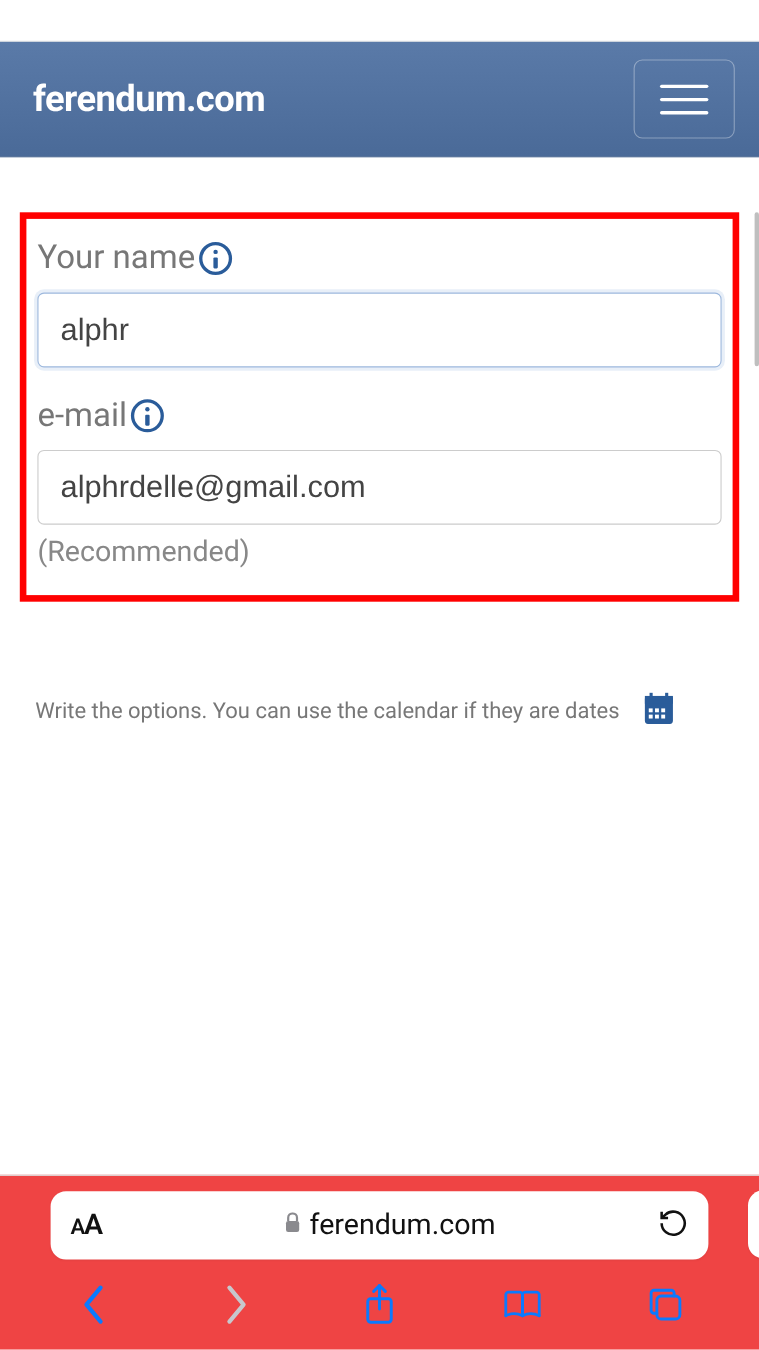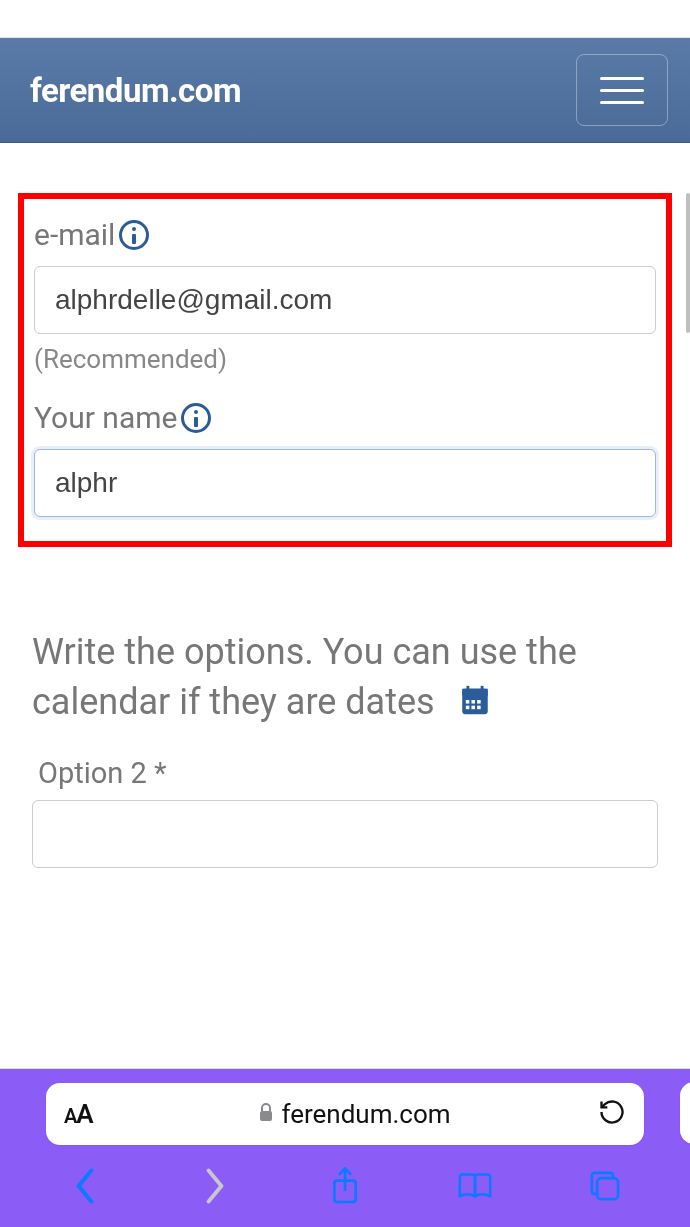--- a/index.html
+++ b/index.html
@@ -125,42 +125,42 @@
     color: #888;
     font-size: 26px;
     margin-top: 10px;
   }
   .options-section {
     margin-top: 80px;
     padding: 0 14px;
   }
   .options-intro {
     color: #777;
-    font-size: 36px;
+    font-size: 20px;
     line-height: 1.4;
-    margin-bottom: 26px;
+    margin-bottom: 8px;
   }
   .calendar-icon {
     display: inline-block;
     vertical-align: middle;
     margin-left: 14px;
   }
   .opt-label {
     color: #777;
     font-size: 29px;
     margin-bottom: 10px;
     padding-left: 6px;
   }
   .opt-group { margin-bottom: 18px; }
   .bottom-chrome {
     position: absolute;
     bottom: 0;
     left: 0;
     right: 0;
-    background: #8b5cf6;
+    background: #ef4444;
   }
   .address-bar-row {
     padding: 14px 24px 8px 24px;
     display: flex;
     align-items: center;
     justify-content: center;
     border-top: 1px solid #ddd;
   }
   .address-pill {
     background: #fff;
@@ -232,35 +232,35 @@
     <span></span>
     <span></span>
     <span></span>
   </div>
 </div>
 
 <div class="content-area">
   <div class="scroll-hint"></div>
 
   <div class="highlight-box">
+    <div class="field-group">
+      <div class="field-label">
+        <span>Your name</span>
+        <span class="info-icon"></span>
+      </div>
+      <input type="text" class="text-input focused" value="alphr" style="">
+    </div>
+
     <div class="field-group">
       <div class="field-label">
         <span>e-mail</span>
         <span class="info-icon"></span>
       </div>
       <input type="text" class="text-input" value="alphrdelle@gmail.com" style="">
       <div class="helper-text">(Recommended)</div>
-    </div>
-
-    <div class="field-group">
-      <div class="field-label">
-        <span>Your name</span>
-        <span class="info-icon"></span>
-      </div>
-      <input type="text" class="text-input focused" value="alphr" style="">
     </div>
   </div>
 
   <div class="options-section">
     <div class="options-intro">
       <span>Write the options. You can use the calendar if they are dates</span>
       <span class="calendar-icon">
         <svg width="34" height="34" viewBox="0 0 24 24" fill="#2a5c9a">
           <rect x="3" y="4" width="18" height="18" rx="2" fill="#2a5c9a"></rect>
           <rect x="3" y="4" width="18" height="5" fill="#2a5c9a"></rect>
@@ -270,24 +270,20 @@
           <rect x="9.5" y="12" width="2.5" height="2.5" fill="#fff"></rect>
           <rect x="13.5" y="12" width="2.5" height="2.5" fill="#fff"></rect>
           <rect x="5.5" y="16" width="2.5" height="2.5" fill="#fff"></rect>
           <rect x="9.5" y="16" width="2.5" height="2.5" fill="#fff"></rect>
           <rect x="13.5" y="16" width="2.5" height="2.5" fill="#fff"></rect>
         </svg>
       </span>
     </div>
 
 
-    <div class="opt-group">
-      <div class="opt-label">Option 2 *</div>
-      <input type="text" class="text-input" value="" style="">
-    </div>
   </div>
 </div>
 
 <div class="bottom-chrome">
   <div class="address-bar-row">
     <div class="address-pill">
       <div class="aa-control"><span class="small-a">A</span>A</div>
       <div class="address-center">
         <span class="lock-icon">
           <svg width="18" height="20" viewBox="0 0 16 20" fill="#8a8a8e">

